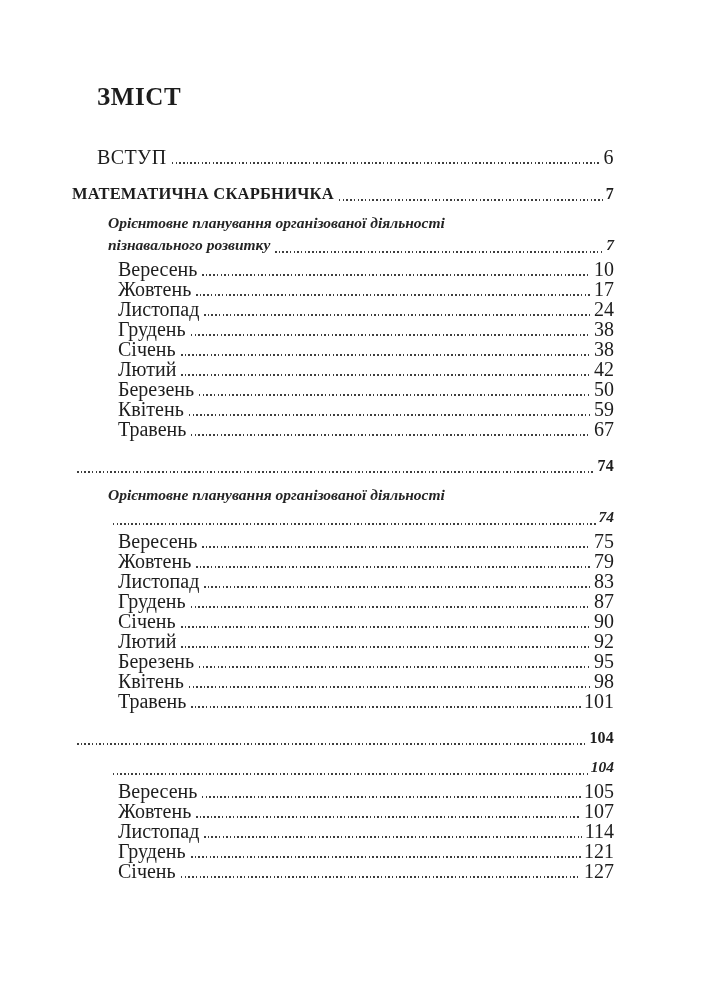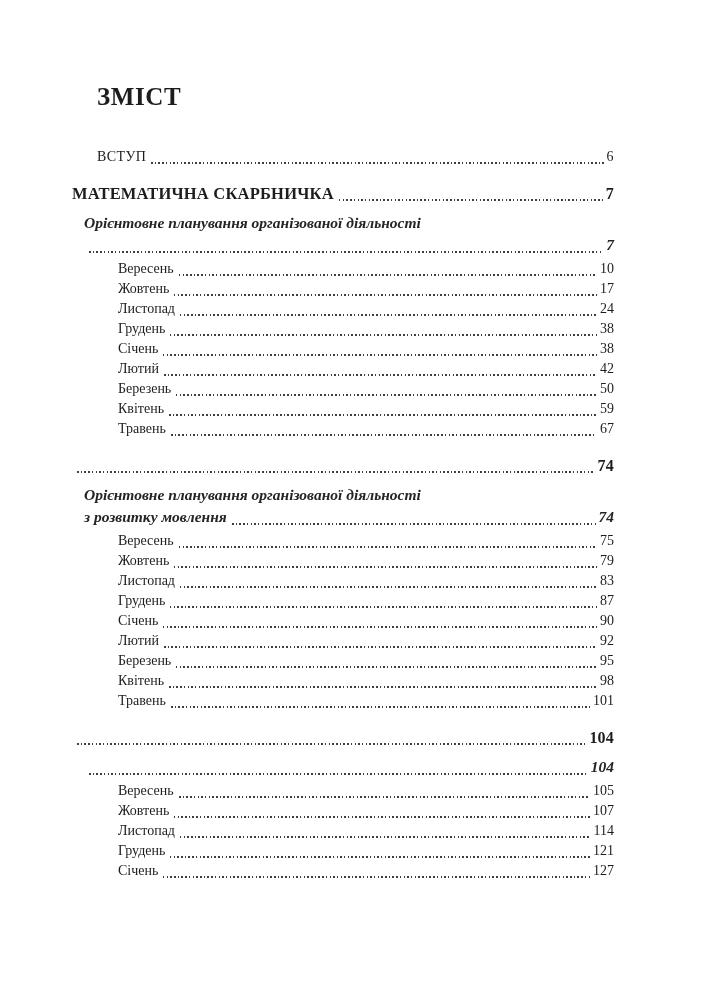--- a/index.html
+++ b/index.html
@@ -21,21 +21,21 @@
     font-size: 25px;
     line-height: 26px;
     font-weight: 700;
     letter-spacing: 0.6px;
   }
 
   .row {
     display: flex;
     align-items: baseline;
     line-height: 20px;
-    font-size: 14px;
+    font-size: 20px;
   }
   .lbl { white-space: nowrap; }
   .pg  { white-space: nowrap; }
 
   .leader {
     flex: 1 1 auto;
     align-self: flex-end;
     height: 2px;
     margin: 0 3px 3px 5px;
     background-image: repeating-linear-gradient(
@@ -50,21 +50,21 @@
   .section-row {
     margin-top: 16px;
     font-weight: 700;
     font-size: 16.5px;
     letter-spacing: 0.2px;
     line-height: 21px;
   }
   .section-row .pg { font-size: 16px; }
 
   .subtitle {
-    margin: 8px 0 0 12px;
+    margin: 8px 0 0 36px;
     font-style: italic;
     font-weight: 600;
     font-size: 15.5px;
     line-height: 22px;
     color: #242424;
   }
   .subtitle .row { line-height: 22px; font-size: 15.5px; }
 
   .months { margin: 3px 0 0 46px; }
 </style>
@@ -83,20 +83,21 @@
     </div>
 
     <div class="row section-row">
       <span class="lbl">МАТЕМАТИЧНА СКАРБНИЧКА</span>
       <span class="leader"></span>
       <span class="pg">7</span>
     </div>
     <div class="subtitle">
       <div>Орієнтовне планування організованої діяльності</div>
       <div class="row">
+        <span class="lbl">пізнавального розвитку</span>
         <span class="leader"></span>
         <span class="pg">7</span>
       </div>
     </div>
     <div class="months">
       <div class="row">
         <span class="lbl">Вересень</span>
         <span class="leader"></span>
         <span class="pg">10</span>
       </div>
@@ -142,21 +143,20 @@
       </div>
     </div>
 
     <div class="row section-row">
       <span class="leader"></span>
       <span class="pg">74</span>
     </div>
     <div class="subtitle">
       <div>Орієнтовне планування організованої діяльності</div>
       <div class="row">
-        <span class="lbl">з розвитку мовлення</span>
         <span class="leader"></span>
         <span class="pg">74</span>
       </div>
     </div>
     <div class="months">
       <div class="row">
         <span class="lbl">Вересень</span>
         <span class="leader"></span>
         <span class="pg">75</span>
       </div>

